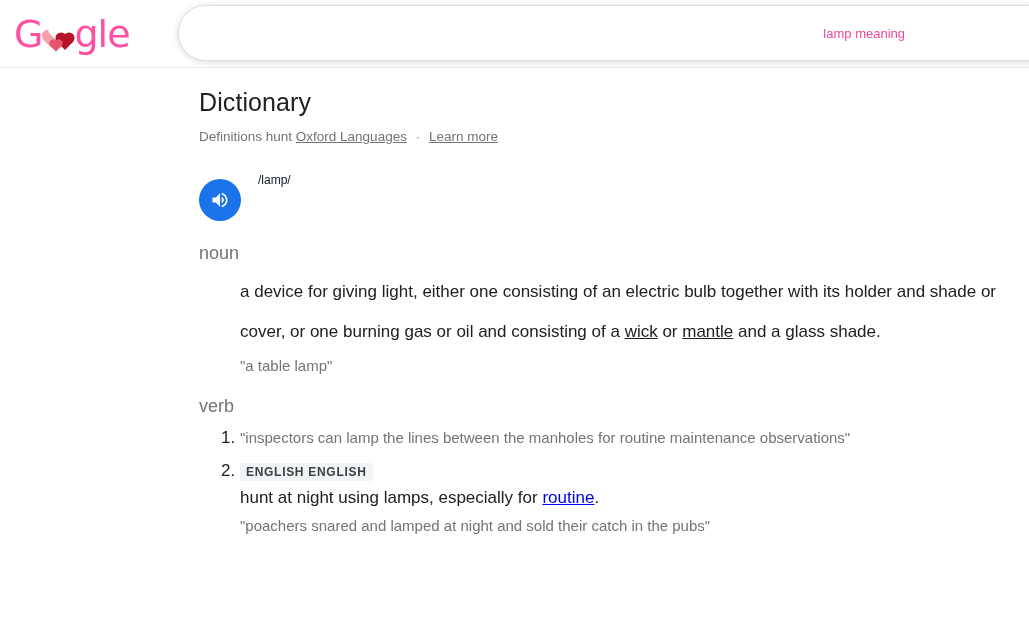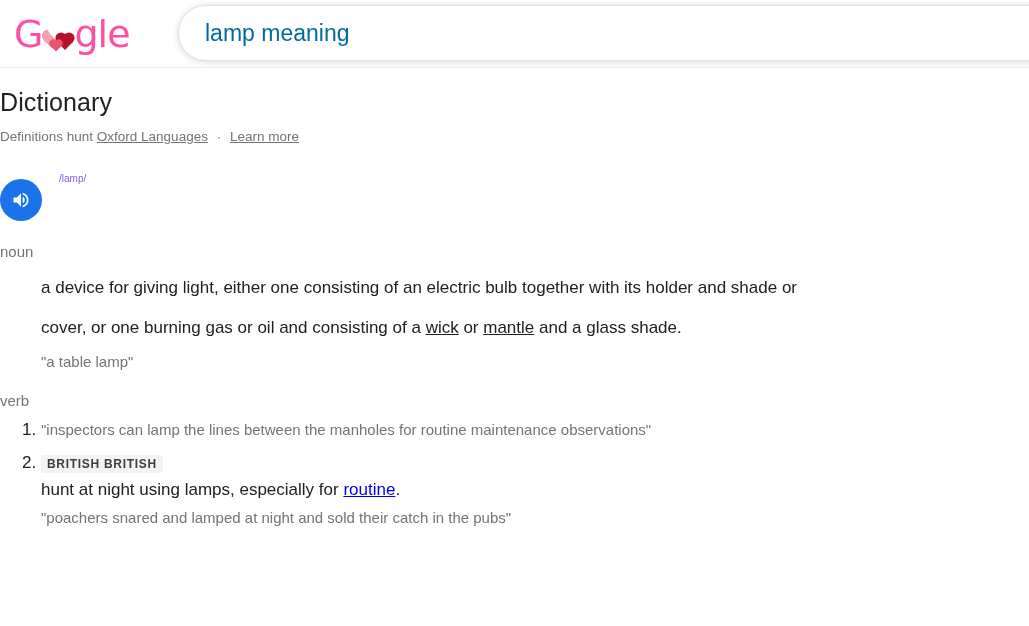--- a/index.html
+++ b/index.html
@@ -85,30 +85,32 @@
     border: 1px solid #dfe1e5;
     border-radius: 28px;
     box-shadow: 0 1px 6px rgba(32,33,36,.18);
     display: flex;
     align-items: center;
     box-sizing: border-box;
   }
   .search-input {
     border: none;
     outline: none;
-    font-size: 23px;
-    color: #0369a1;
+    font-size: 13px;
+    color: #ec4899;
     background: transparent;
     margin-left: 24px;
     width: 700px;
     font-family: "Liberation Sans", sans-serif;
+    text-align: right;
   }
 
   
   .content {
+    padding-left: 199px;
     padding-top: 20px;
     box-sizing: border-box;
   }
   .dict-title {
     font-size: 25px;
     font-weight: 400;
     color: #202124;
     margin: 0 0 12px 0;
     font-family: "Liberation Sans", sans-serif;
     letter-spacing: .1px;
@@ -150,27 +152,27 @@
     color: #202124;
     line-height: 36px;
     font-family: "Liberation Sans", sans-serif;
   }
   .headword sup {
     font-size: 15px;
     vertical-align: super;
     line-height: 0;
   }
   .phonetic {
-    font-size: 10px;
-    color: #8b5cf6;
+    font-size: 12px;
+    color: #0f172a;
     margin-top: 3px;
   }
 
   .pos {
-    font-size: 15px;
+    font-size: 18px;
     color: #70757a;
     margin: 22px 0 8px 0;
   }
   .pos-verb { margin-top: 18px; }
 
   .sense-text {
     font-size: 17px;
     line-height: 40px;
     color: #202124;
     margin-left: 41px;
@@ -275,21 +277,21 @@
   <div class="example">"a table lamp"</div>
 
   <div class="pos pos-verb">verb</div>
 
   <ol class="verb-list">
     <li>
       <div class="li-example">"inspectors can lamp the lines between the manholes for routine maintenance observations"</div>
     </li>
     <li>
       <div>
-        <span class="tag">BRITISH BRITISH</span>
+        <span class="tag">ENGLISH ENGLISH</span>
       </div>
       <div class="li-body">
         <span>hunt at night using lamps, especially for </span><a href="#">routine</a><span>.</span>
       </div>
       <div class="li-example">"poachers snared and lamped at night and sold their catch in the pubs"</div>
     </li>
   </ol>
 
 </div>
 

